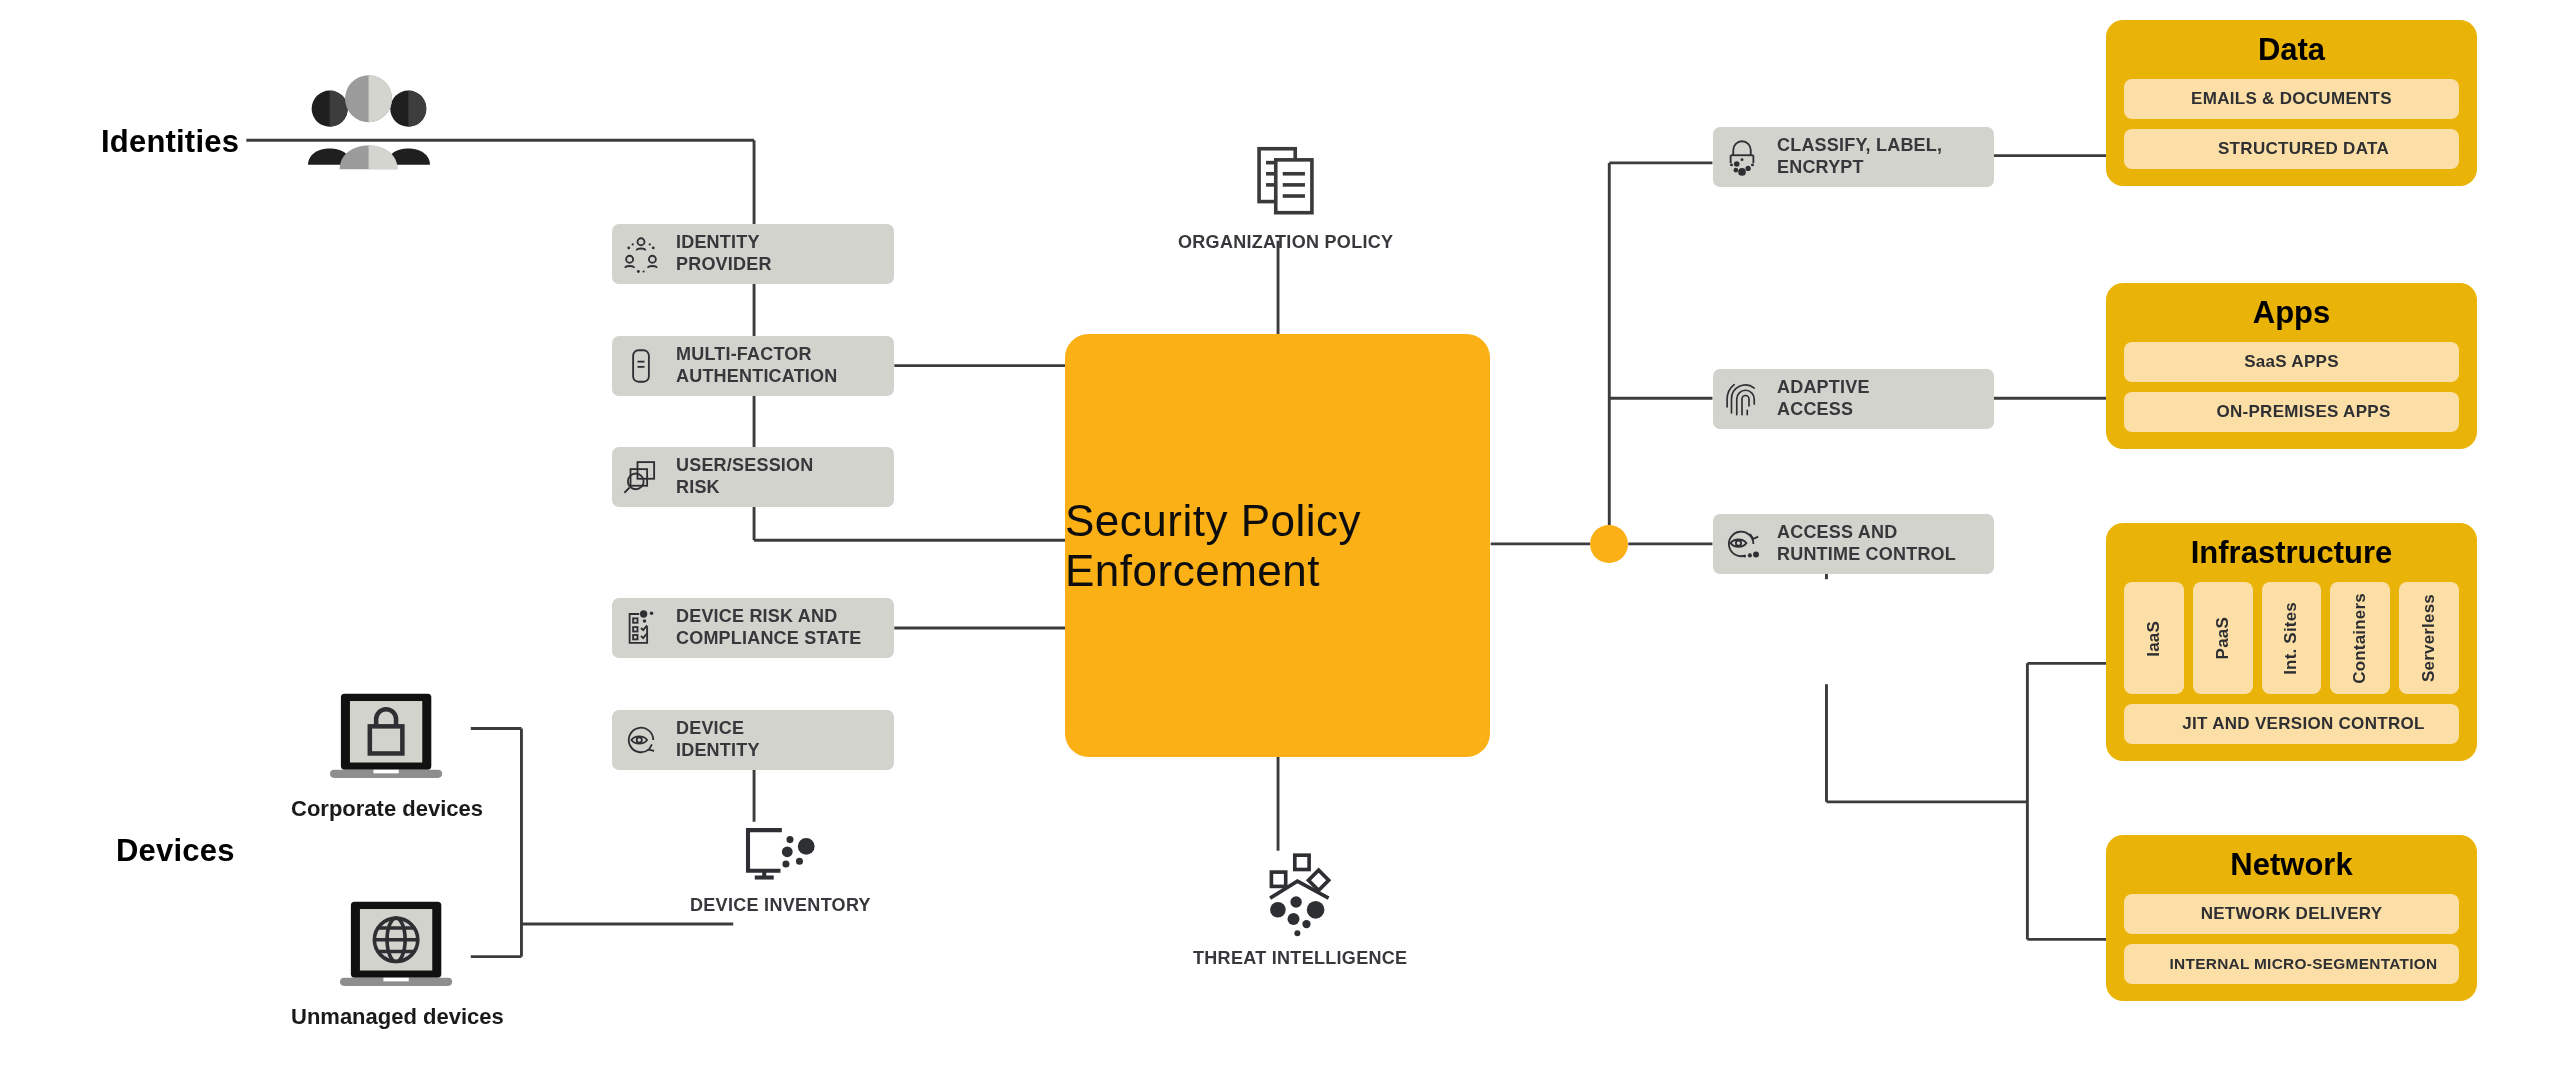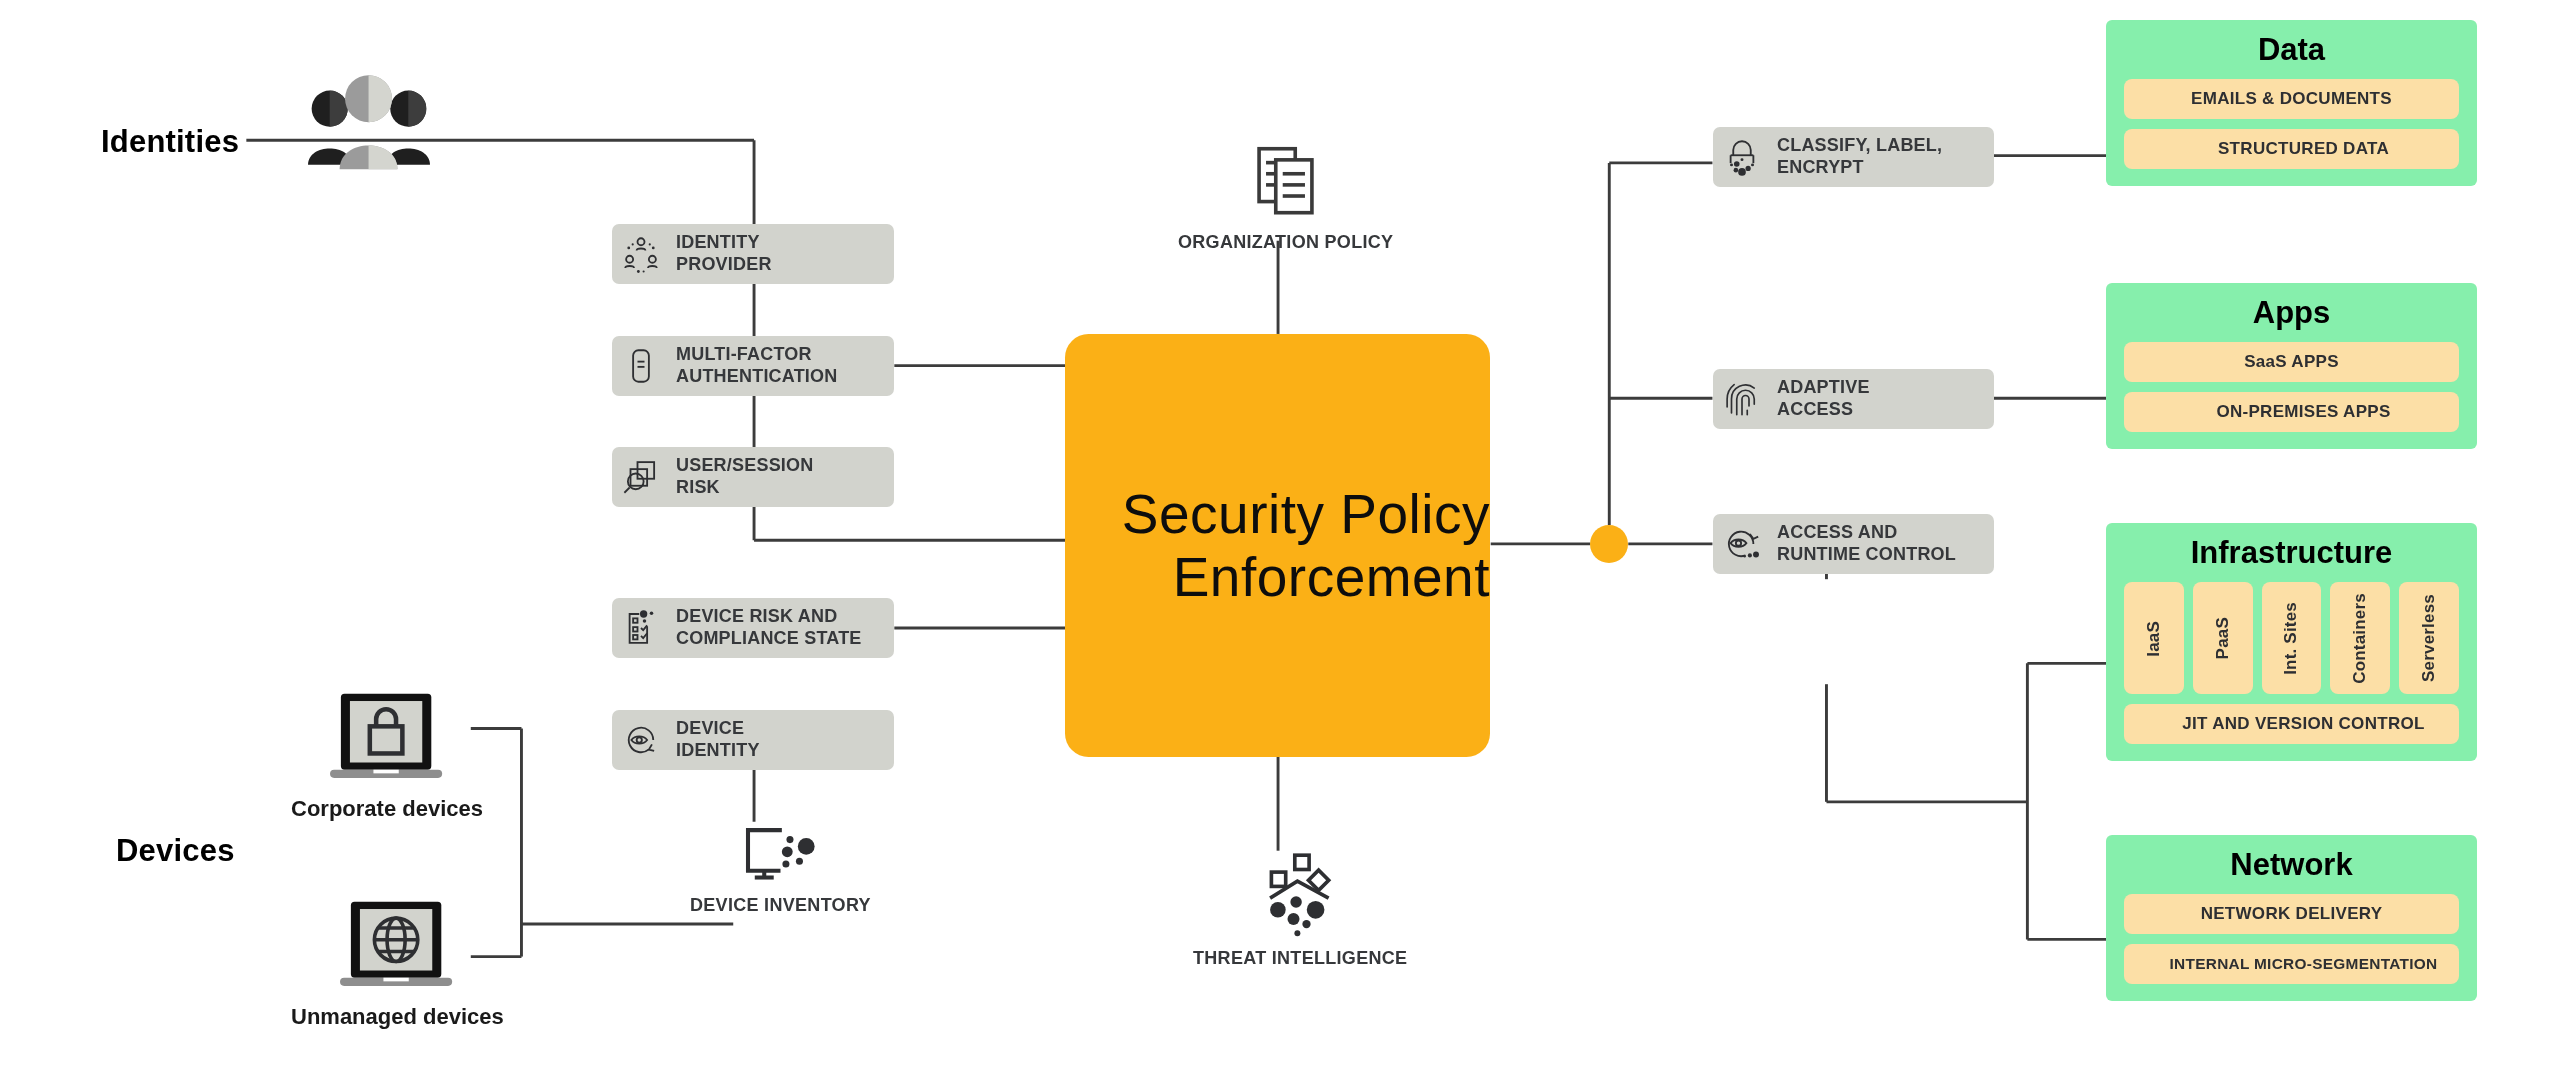--- a/index.html
+++ b/index.html
@@ -73,25 +73,25 @@
   #hub{
     position:absolute;
     left:1065px;top:334px;
     width:425px;height:423px;
     background:#FBB016;
     border-radius:23.5px;
     display:flex;flex-direction:column;
     align-items:center;justify-content:center;
   }
   #hub .hub-title{
-    font-size:55px;
+    font-size:44px;
     font-weight:300;
     line-height:1.13;
     color:#0d0d0d;
-    text-align:right;
+    text-align:left;
     letter-spacing:0.5px;
   }
   #hub .hub-sub{
     margin-top:27px;
     font-size:27px;
     font-weight:bold;
     line-height:1.25;
     color:#0d0d0d;
     text-align:center;
   }
@@ -101,22 +101,22 @@
     width:38px;height:38px;
     border-radius:50%;
     background:#FBB016;
   }
 
   
   .panel{
     position:absolute;
     left:2106px;
     width:371px;
-    background:#86efac;
-    border-radius:6px;
+    background:#eab308;
+    border-radius:17px;
     box-sizing:border-box;
     padding:12.7px 18px 16.3px 18px;
   }
   .panel .ptitle{
     text-align:center;
     font-size:31px;
     font-weight:bold;
     color:#000;
     line-height:1.1;
     margin-bottom:12.7px;

